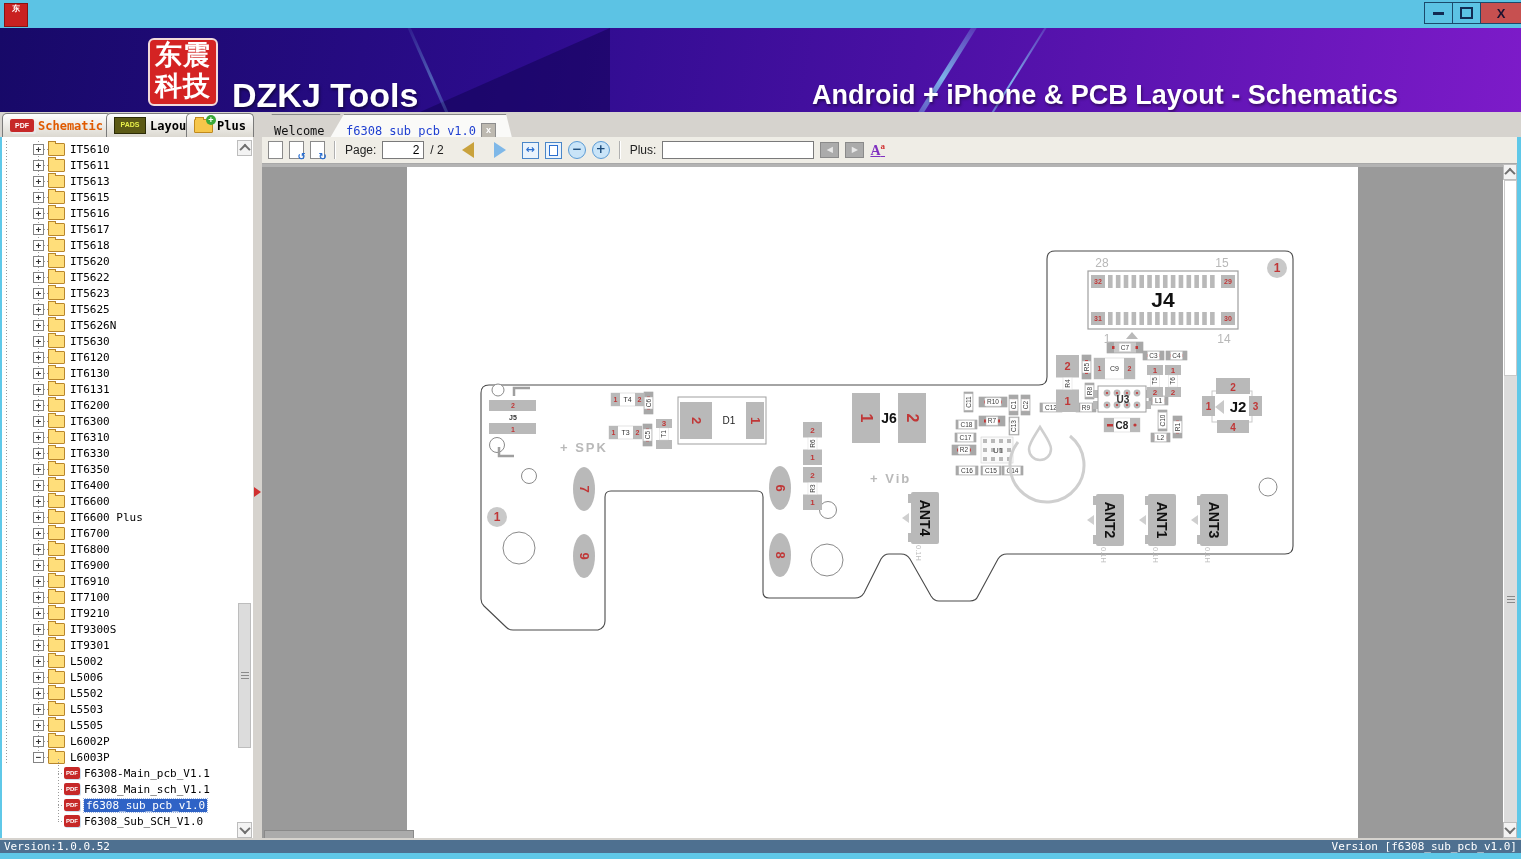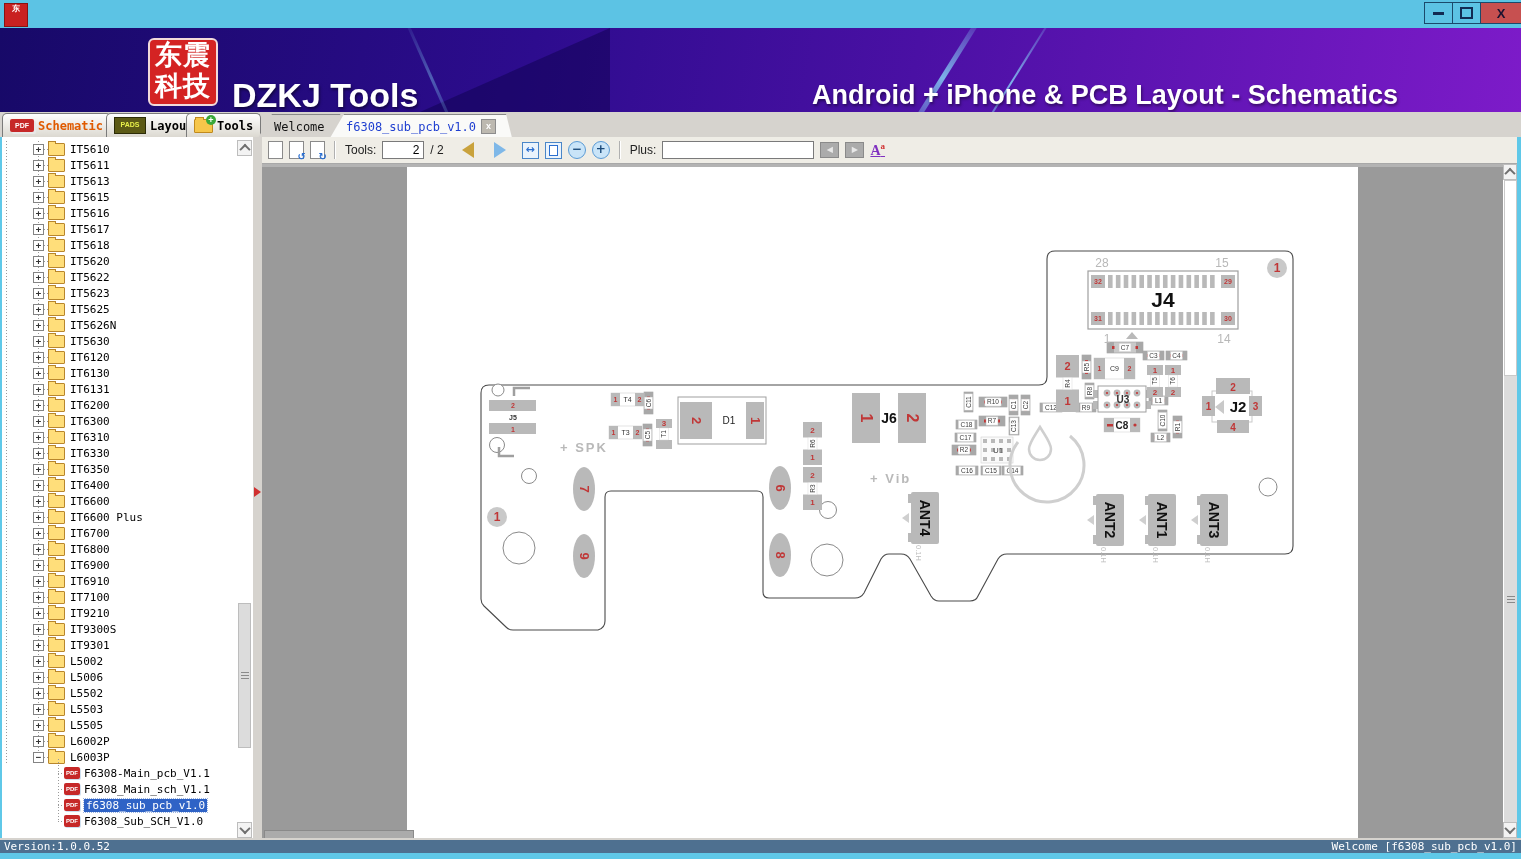--- a/index.html
+++ b/index.html
@@ -36,21 +36,21 @@
   .modtab{position:absolute;top:1px;height:23px;background:linear-gradient(#fefefe,#dcd9d1);border:1px solid #7a7a7a;
           border-bottom:none;border-radius:5px 5px 0 0;display:flex;align-items:center;gap:4px;padding:0 7px;}
   .modtab .lab{font:bold 12px "DejaVu Sans Mono",monospace;}
   #tab-schematic{left:2px;} #tab-schematic .lab{color:#E05A00;}
   #tab-layout{left:106px;} #tab-share{left:186px;}
   .pdfbadge{width:24px;height:13px;background:#C62828;border-radius:2px;color:#fff;font:bold 7px/13px "Liberation Sans",sans-serif;text-align:center;box-shadow:2px 2px 0 #e8e8e8;}
   .padsbadge{width:30px;height:15px;background:#5c5a16;border:1px solid #2c2c08;color:#e8f04a;font:bold 7px/14px "Liberation Sans",sans-serif;text-align:center;}
   .foldico{position:relative;width:17px;height:12px;background:#F6C64A;border:1px solid #C08A1E;border-radius:1px;}
   .foldico:before{content:"";position:absolute;top:-3px;left:0;width:7px;height:2px;background:#F6C64A;border:1px solid #C08A1E;border-bottom:none;}
   .plusdot{position:absolute;right:-4px;top:-5px;width:10px;height:10px;background:#3AA83A;border-radius:50%;color:#fff;font:bold 9px/10px "Liberation Sans",sans-serif;text-align:center;}
-  .doctab{position:absolute;top:2px;height:23px;display:flex;align-items:center;gap:5px;padding:0 16px;
+  .doctab{position:absolute;top:2px;height:23px;display:flex;align-items:flex-end;gap:5px;padding:0 16px;
           font:12px "DejaVu Sans Mono",monospace;color:#111;}
   #tab-welcome{left:258px;clip-path:polygon(14px 0,100% 0,calc(100% - 14px) 100%,0 100%);background:#D6D3CE;border-top:1px solid #888;}
   #tab-doc{left:330px;clip-path:polygon(14px 0,calc(100% - 6px) 0,100% 100%,0 100%);background:#FAFAF8;border-top:1px solid #888;color:#1F3FD0;}
   .closebox{width:13px;height:13px;background:#BDB9B0;border:1px solid #8d8d8d;color:#fff;font:bold 9px/12px "Liberation Sans",sans-serif;text-align:center;}
 
   
   #toolbar{left:262px;top:137px;width:1259px;height:27px;background:#EFEDE6;border-bottom:1px solid #A8A8A8;display:flex;align-items:center;gap:6px;padding-left:6px;box-sizing:border-box;}
   .tsep{width:1px;height:18px;background:#b0b0b0;border-right:1px solid #fff;margin:0 3px;}
   .tpage{width:13px;height:16px;background:#fff;border:1px solid #8a8a8a;position:relative;}
   .tpage .arr{position:absolute;right:-3px;bottom:-4px;color:#2B6FD0;font:bold 10px "DejaVu Sans",sans-serif;}
@@ -143,41 +143,41 @@
       <span class="lab">Schematic</span>
     </div>
     <div class="modtab" id="tab-layout">
       <span class="padsbadge">PADS</span>
       <span class="lab" style="color:#000">Layout</span>
     </div>
     <div class="modtab" id="tab-share">
       <span class="foldico">
           <span class="plusdot">+</span>
         </span>
-      <span class="lab" style="color:#000">Tools</span>
+      <span class="lab" style="color:#000">Plus</span>
     </div>
     <div class="doctab" id="tab-welcome">
       <span>Welcome</span>
     </div>
     <div class="doctab" id="tab-doc">
       <span>f6308_sub_pcb_v1.0</span>
       <span class="closebox">x</span>
     </div>
   </div>
 
   <div class="abs" id="toolbar">
     <span class="tpage"></span>
     <span class="tpage">
         <span class="arr">↺</span>
       </span>
     <span class="tpage">
         <span class="arr">↻</span>
       </span>
     <span class="tsep"></span>
-    <span class="tlabel">Tools:</span>
+    <span class="tlabel">Page:</span>
     <input class="tinput" id="pageinput" value="2" style="">
     <span class="tlabel">/ 2</span>
     <span style="width:6px"></span>
     <span class="tri-l"></span>
     <span style="width:8px"></span>
     <span class="tri-r"></span>
     <span style="width:4px"></span>
     <span class="fitbox">↔</span>
     <span class="fitbox"><span class="inner"></span></span>
     <span class="zoombtn">−</span>
@@ -819,16 +819,16 @@
         <span class="chev-dn"></span>
       </div>
   </div>
 
   <div class="abs" id="leftborder"></div>
   <div class="abs" id="rightborder"></div>
 
   <div class="abs" id="statusgap"></div>
   <div class="abs" id="statusbar">
     <span>Version:1.0.0.52</span>
-    <span>Welcome [f6308_sub_pcb_v1.0]</span>
+    <span>Version [f6308_sub_pcb_v1.0]</span>
   </div>
   <div class="abs" id="bottomstrip"></div>
 </div>
 
 </body></html>

